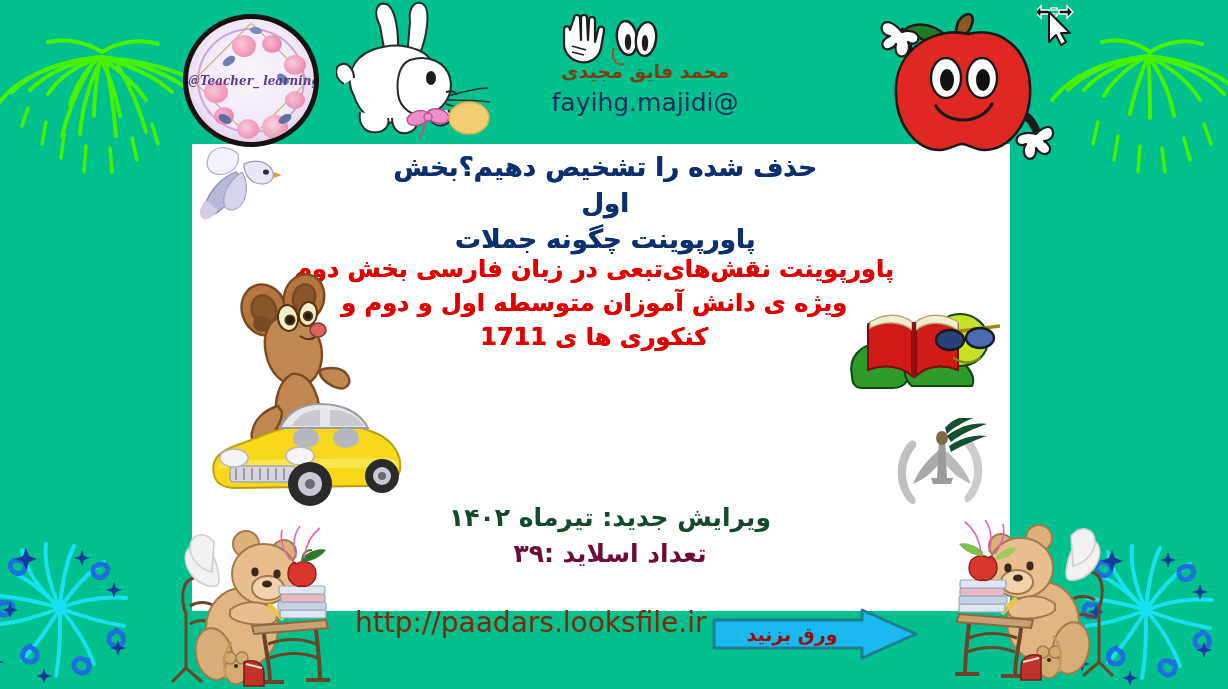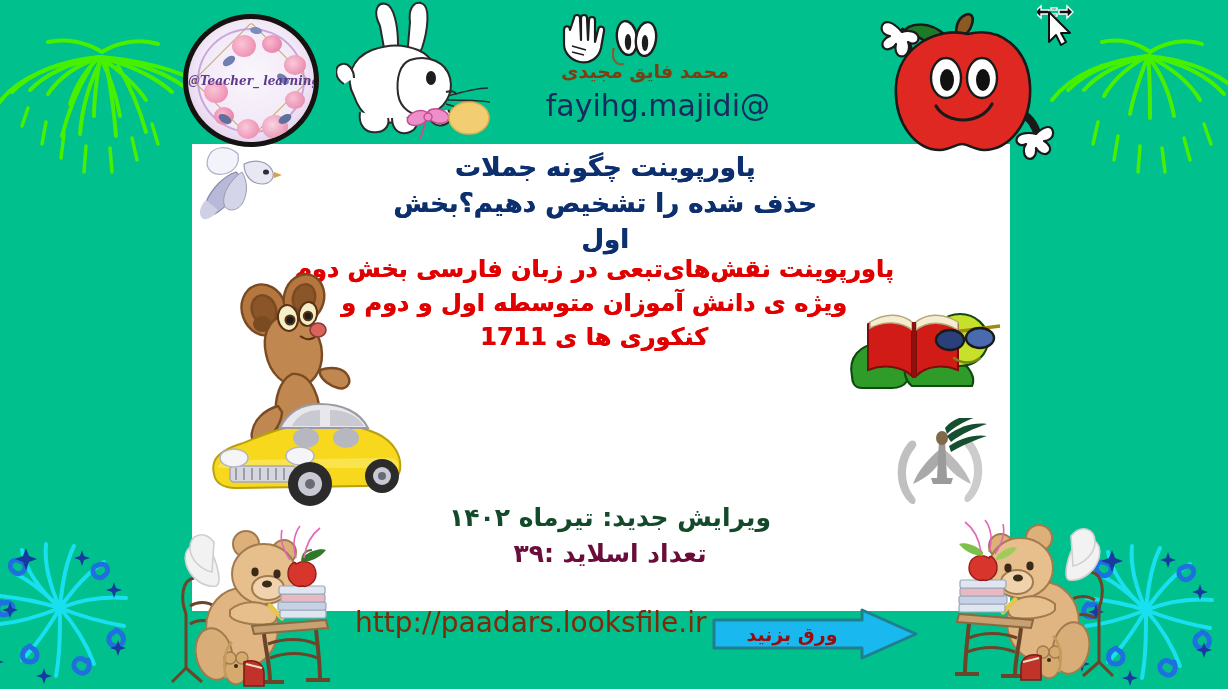--- a/index.html
+++ b/index.html
@@ -22,22 +22,22 @@
     background:#ffffff;
   }
 
   
   #hdr-name{
     position:absolute;left:520px;top:60px;width:250px;text-align:center;
     direction:rtl;color:#7d3f12;font-size:19px;font-weight:700;
     font-family:"DejaVu Sans", sans-serif;letter-spacing:0px;
   }
   #hdr-mail{
-    position:absolute;left:520px;top:88px;width:250px;text-align:right;
-    color:#1b2a5e;font-size:30px;font-weight:400;
+    position:absolute;left:520px;top:88px;width:250px;text-align:center;
+    color:#1b2a5e;font-size:25px;font-weight:400;
     font-family:"DejaVu Sans", sans-serif;
   }
 
   
   #badge{
     position:absolute;left:183px;top:14px;width:136px;height:133px;
     border-radius:50%;
     background:
       radial-gradient(circle at 50% 45%, #f7f2fa 0%, #f3eaf7 55%, #e7d6ef 72%, #cdaedd 86%, #b98fd0 100%);
     border:5px solid #15120f;
@@ -347,22 +347,22 @@
       <ellipse cx="103" cy="72" rx="7" ry="11" fill="#111111"></ellipse>
       <path d="M56 98 C66 116 100 118 112 96" fill="none" stroke="#1a1a1a" stroke-width="3.2" stroke-linecap="round"></path>
       <g fill="#ffffff" stroke="#1a1a1a" stroke-width="2.2" stroke-linejoin="round">
         <path d="M22 24 C12 12 4 12 2 18 C0 24 6 28 10 28 C4 30 0 36 4 40 C7 43 14 40 16 36 C14 44 18 50 24 48 C29 46 30 38 28 34 C34 38 40 34 38 28 C36 23 28 22 22 24 Z"></path>
         <path d="M156 126 C166 116 172 118 173 124 C174 130 168 133 164 133 C170 136 172 142 168 145 C164 148 158 144 156 140 C157 148 152 153 147 150 C143 147 143 140 146 136 C140 139 135 135 137 130 C139 125 148 124 156 126 Z"></path>
       </g>
     </svg>
   </div>
 
   <div id="title">
+    <div>حذف شده را تشخیص دهیم؟بخش اول</div>
     <div>پاورپوینت چگونه جملات</div>
-    <div>حذف شده را تشخیص دهیم؟بخش اول</div>
   </div>
 
   <div id="subtitle">
     <div>پاورپوینت نقش‌های‌تبعی در زبان فارسی  بخش دوم</div>
     <div>ویژه  ی دانش آموزان متوسطه اول و دوم و</div>
     <div>کنکوری ها ی 1711</div>
   </div>
 
   <div class="ill" style="left:196px;top:262px;">
     <svg width="220" height="255" viewBox="0 0 220 255">

